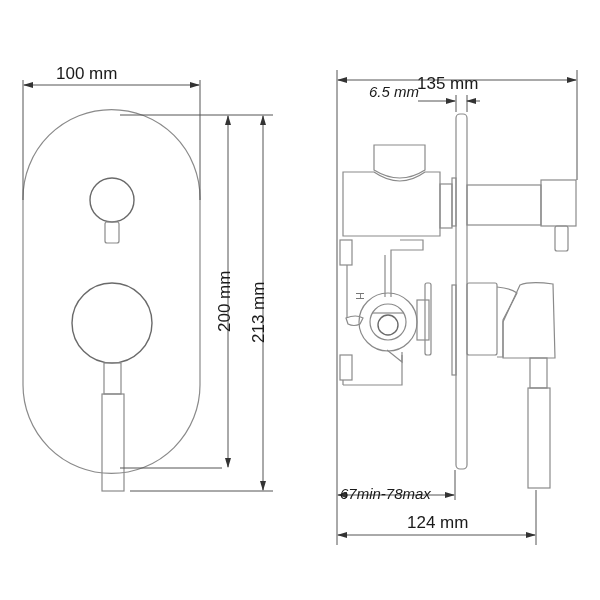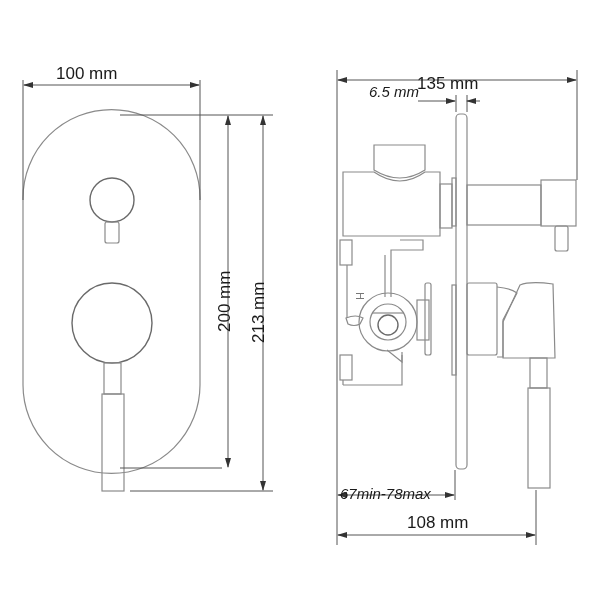--- a/index.html
+++ b/index.html
@@ -105,13 +105,13 @@
 </svg>
 
 <div class="lbl" style="left:56px; top:65px;">100 mm</div>
 <div class="lbl vert" style="left:216px; top:332px;">200 mm</div>
 <div class="lbl vert" style="left:250px; top:343px;"></div>
 <div class="lbl vert" style="left:250px; top:343px;">213 mm</div>
 
 <div class="lbl" style="left:417px; top:75px;">135 mm</div>
 <div class="lbl lbl-sm" style="left:369px; top:84px;">6.5 mm</div>
 <div class="lbl lbl-sm" style="left:340px; top:477px;margin-top:9px;">67min-78max</div>
-<div class="lbl" style="left:407px; top:514px;">108 mm</div>
+<div class="lbl" style="left:407px; top:514px;">124 mm</div>
 
 </body></html>

